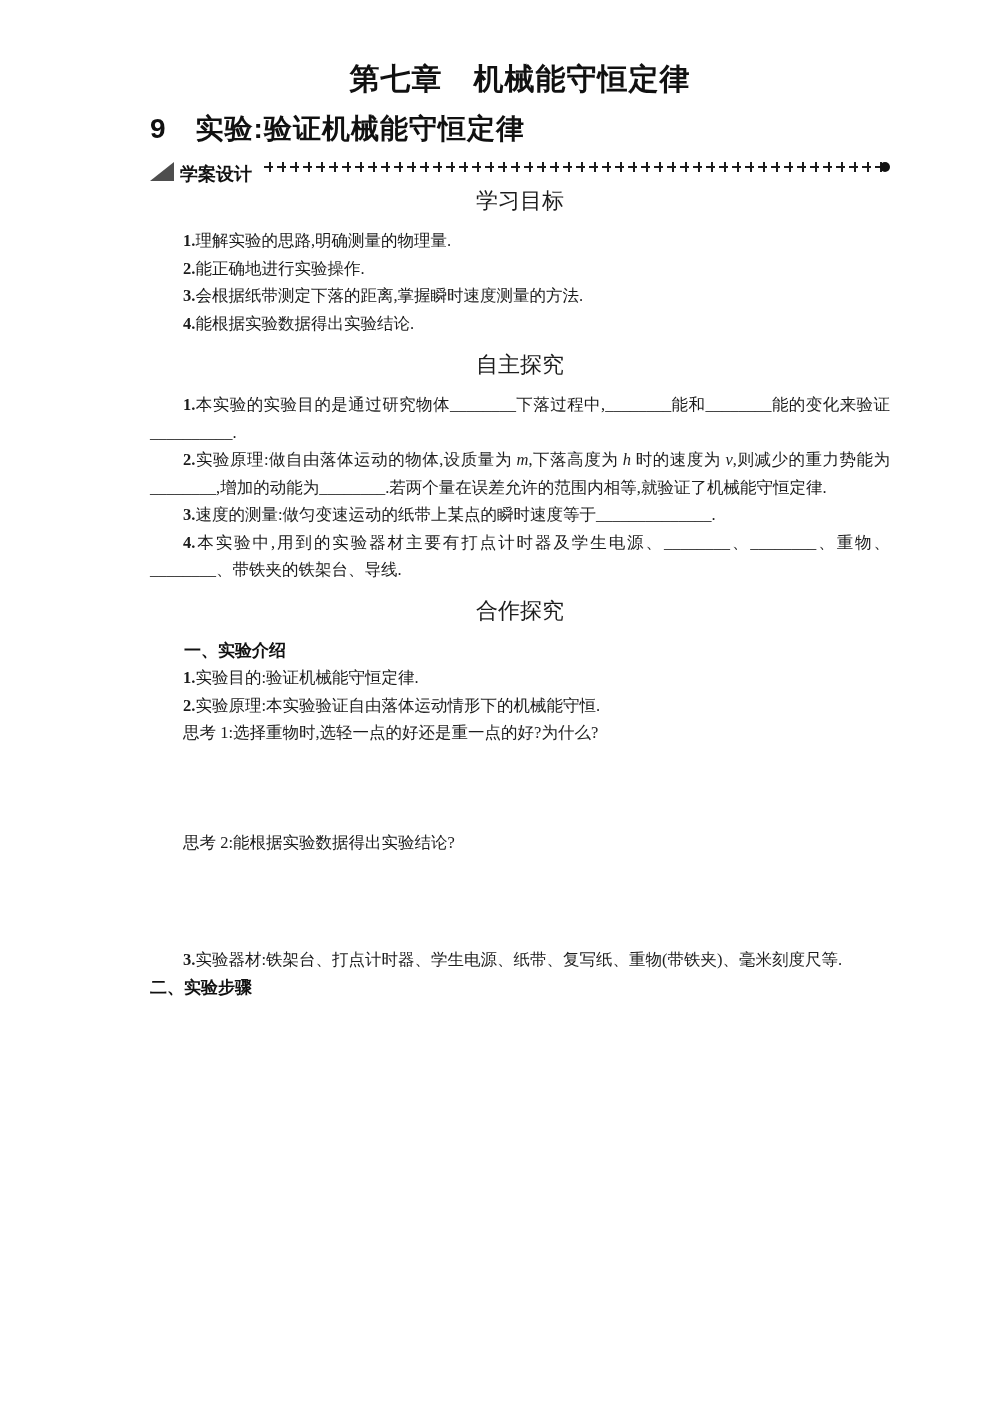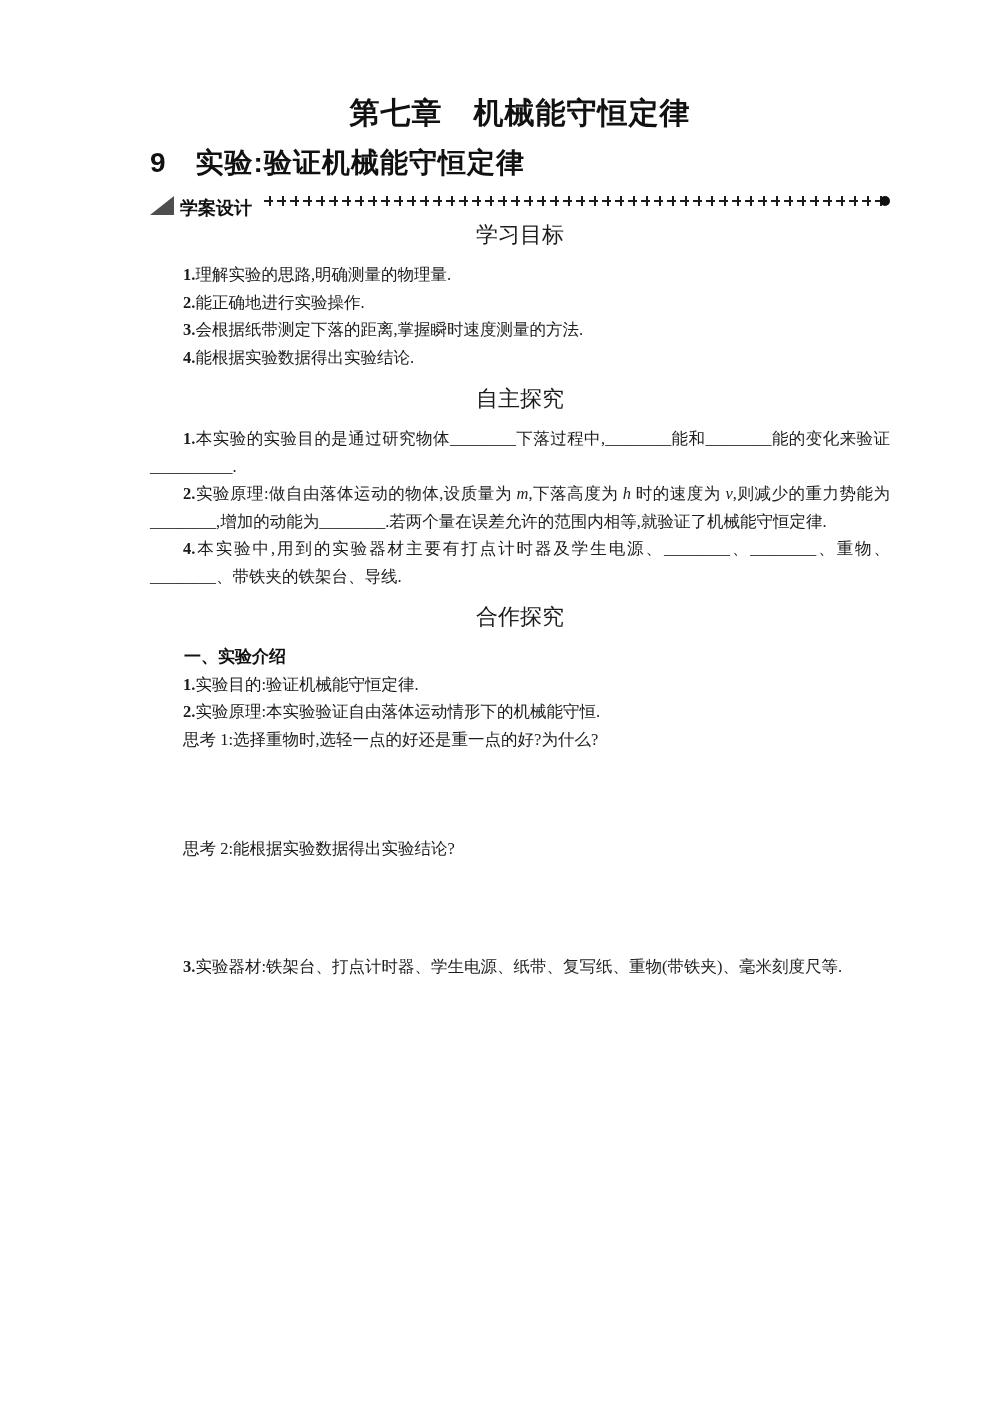--- a/index.html
+++ b/index.html
@@ -10,21 +10,21 @@
   body {
     width: 1000px;
     height: 1414px;
     overflow: hidden;
     color: #1c1c1c;
     font-family: "Liberation Serif", "DejaVu Serif", serif;
   }
   .page {
     width: 740px;
     margin-left: 150px;
-    padding-top: 95px;
+    padding-top: 61px;
   }
   .chapter-title {
     margin: 0;
     font-family: "Liberation Sans", "DejaVu Sans", sans-serif;
     font-weight: bold;
     font-size: 30px;
     line-height: 36px;
     text-align: center;
     letter-spacing: 1px;
     color: #111;
@@ -134,28 +134,30 @@
     <p class="line indent"><span class="num">1.</span><span>理解实验的思路,明确测量的物理量.</span></p>
     <p class="line indent"><span class="num">2.</span><span>能正确地进行实验操作.</span></p>
     <p class="line indent"><span class="num">3.</span><span>会根据纸带测定下落的距离,掌握瞬时速度测量的方法.</span></p>
     <p class="line indent"><span class="num">4.</span><span>能根据实验数据得出实验结论.</span></p>
   </div>
 
   <h3 class="center-heading hd-self">自主探究</h3>
   <div class="block">
     <p class="line indent"><span class="num">1.</span><span>本实验的实验目的是通过研究物体________下落过程中,________能和________能的变化来验证__________.</span></p>
     <p class="line indent"><span class="num">2.</span><span><span>实验原理:做自由落体运动的物体,设质量为 </span><span class="var">m</span><span>,下落高度为 </span><span class="var">h</span><span> 时的速度为 </span><span class="var">v</span><span>,则减少的重力势能为________,增加的动能为________.若两个量在误差允许的范围内相等,就验证了机械能守恒定律.</span></span></p>
+    <p class="line indent"><span class="num">3.</span><span>速度的测量:做匀变速运动的纸带上某点的瞬时速度等于______________.</span></p>
     <p class="line indent"><span class="num">4.</span><span>本实验中,用到的实验器材主要有打点计时器及学生电源、________、________、重物、________、带铁夹的铁架台、导线.</span></p>
   </div>
 
   <h3 class="center-heading hd-coop">合作探究</h3>
   <div class="block">
     <p class="subhead indent">一、实验介绍</p>
     <p class="line indent"><span class="num">1.</span><span>实验目的:验证机械能守恒定律.</span></p>
     <p class="line indent"><span class="num">2.</span><span>实验原理:本实验验证自由落体运动情形下的机械能守恒.</span></p>
     <p class="line indent">思考 1:选择重物时,选轻一点的好还是重一点的好?为什么?</p>
     <div class="answer-space-1"></div>
     <p class="line indent">思考 2:能根据实验数据得出实验结论?</p>
     <div class="answer-space-2"></div>
     <p class="line indent"><span class="num">3.</span><span>实验器材:铁架台、打点计时器、学生电源、纸带、复写纸、重物(带铁夹)、毫米刻度尺等.</span></p>
+    <p class="subhead">二、实验步骤</p>
   </div>
 
 </div>
 
 </body></html>

